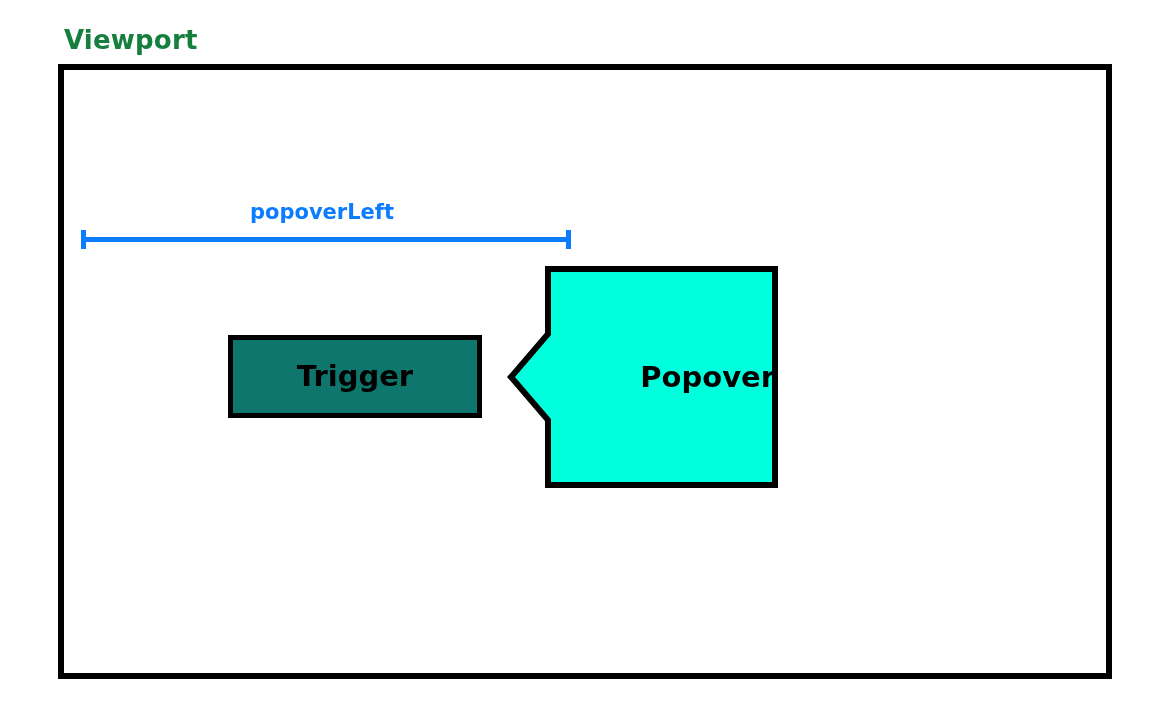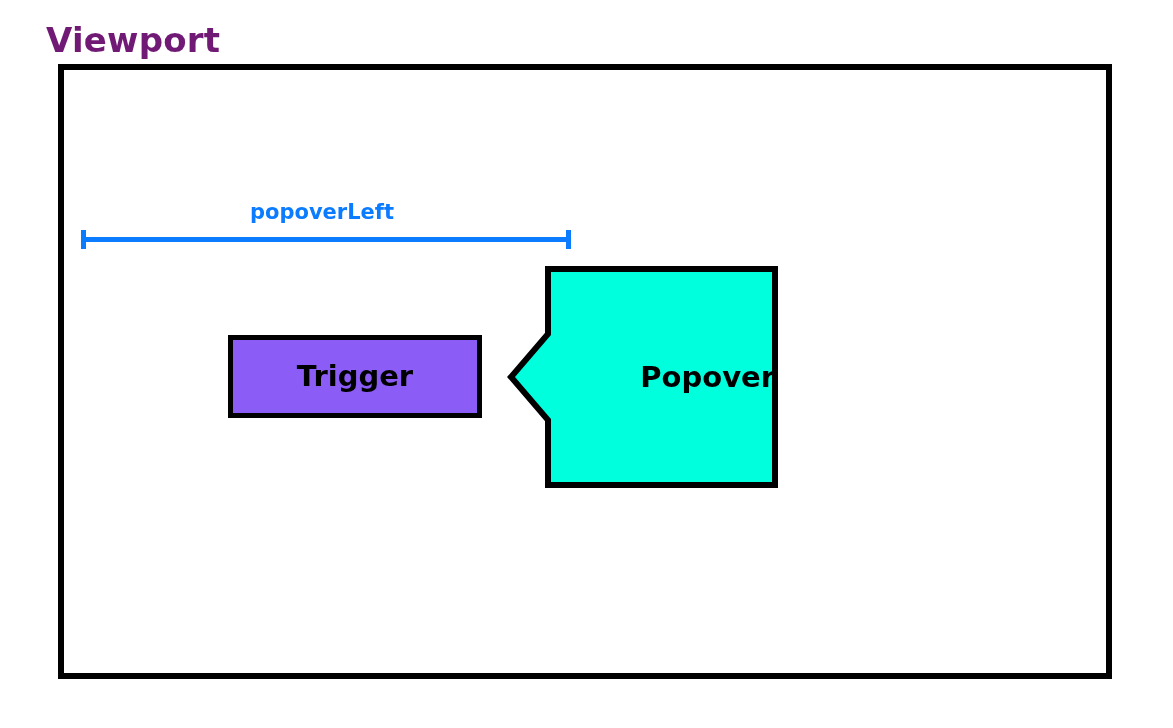--- a/index.html
+++ b/index.html
@@ -21,27 +21,27 @@
     position: absolute;
     left: 0;
     top: 0;
     width: 1173px;
     height: 728px;
   }
 
   
   .viewport-title {
     position: absolute;
-    left: 46px;
+    left: 64px;
     top: 24px;
-    font-size: 34px;
+    font-size: 26px;
     font-weight: 700;
     letter-spacing: 0.2px;
     line-height: 32px;
-    color: #701a75;
+    color: #15803d;
     white-space: nowrap;
   }
 
   
   .viewport-frame {
     position: absolute;
     left: 58px;
     top: 64px;
     width: 1054px;
     height: 615px;
@@ -87,21 +87,21 @@
   .measure-tick.start { left: 61px;  top: 230px; }
   .measure-tick.end   { left: 546px; top: 230px; }
 
   
   .trigger-box {
     position: absolute;
     left: 228px;
     top: 335px;
     width: 254px;
     height: 83px;
-    background: #8b5cf6;
+    background: #0f766e;
     border: 5px solid #000000;
     box-sizing: border-box;
     display: flex;
     align-items: center;
     justify-content: center;
   }
   .trigger-label {
     font-size: 29px;
     font-weight: 700;
     color: #000000;

